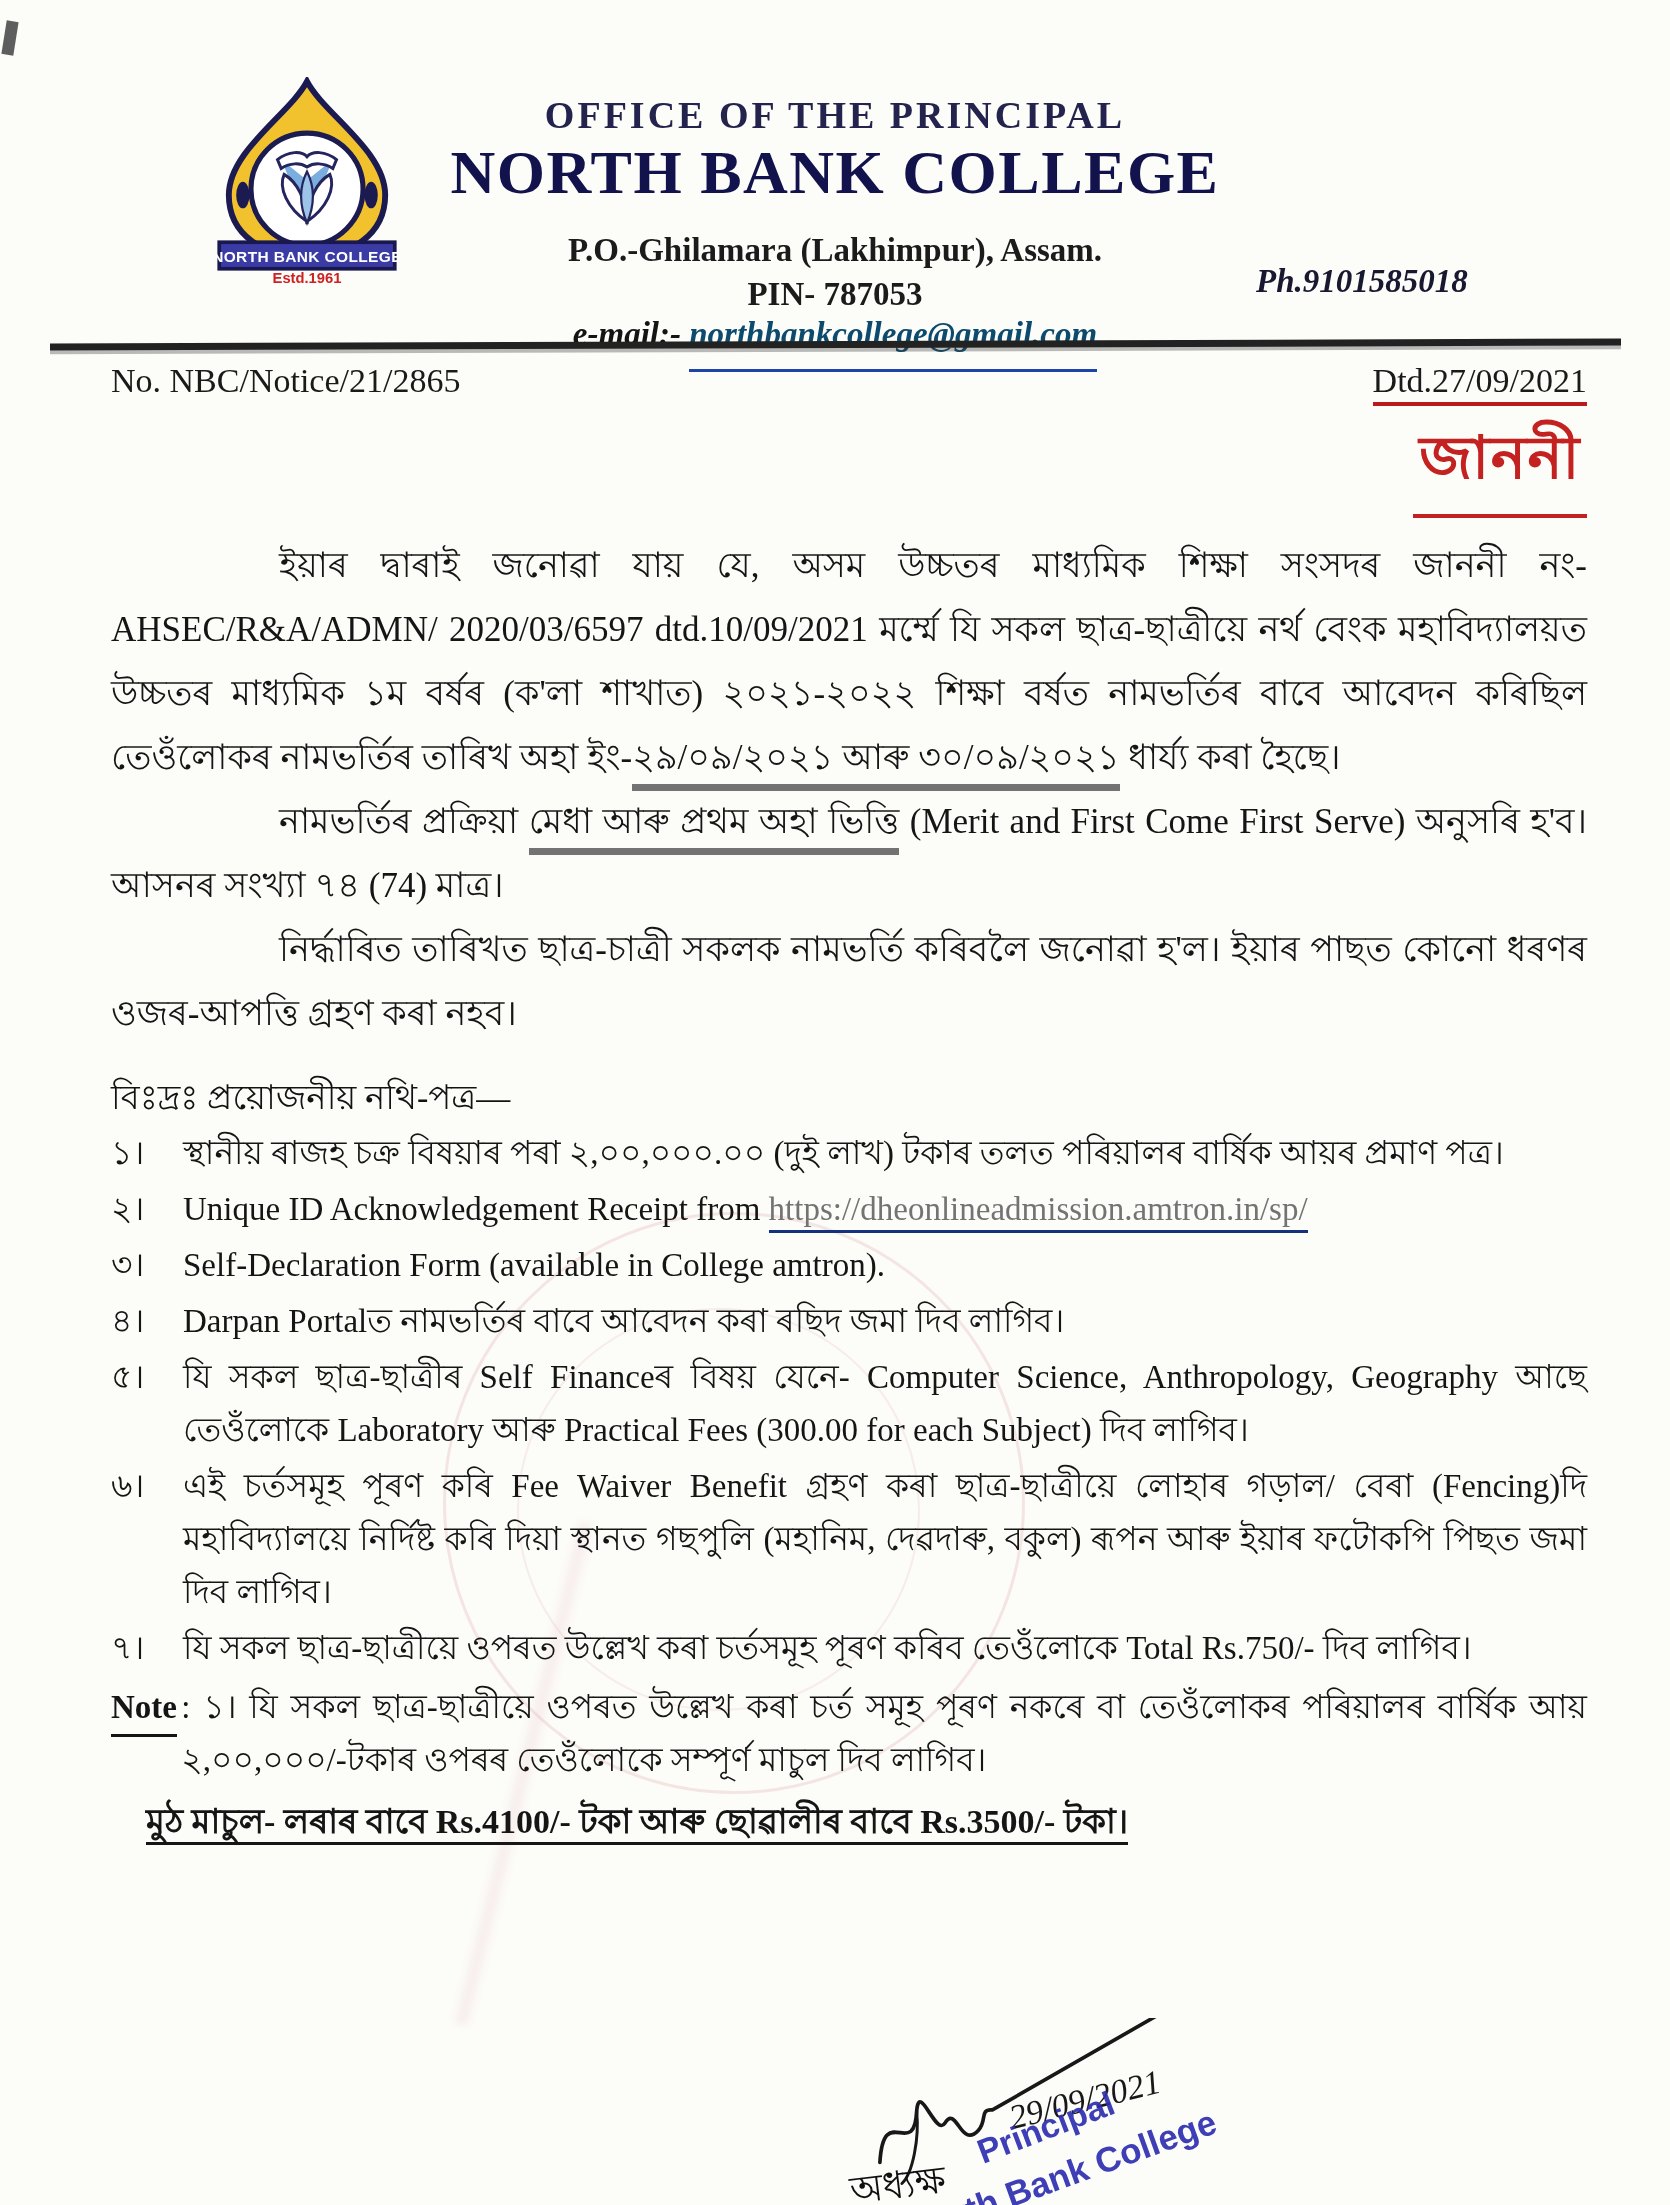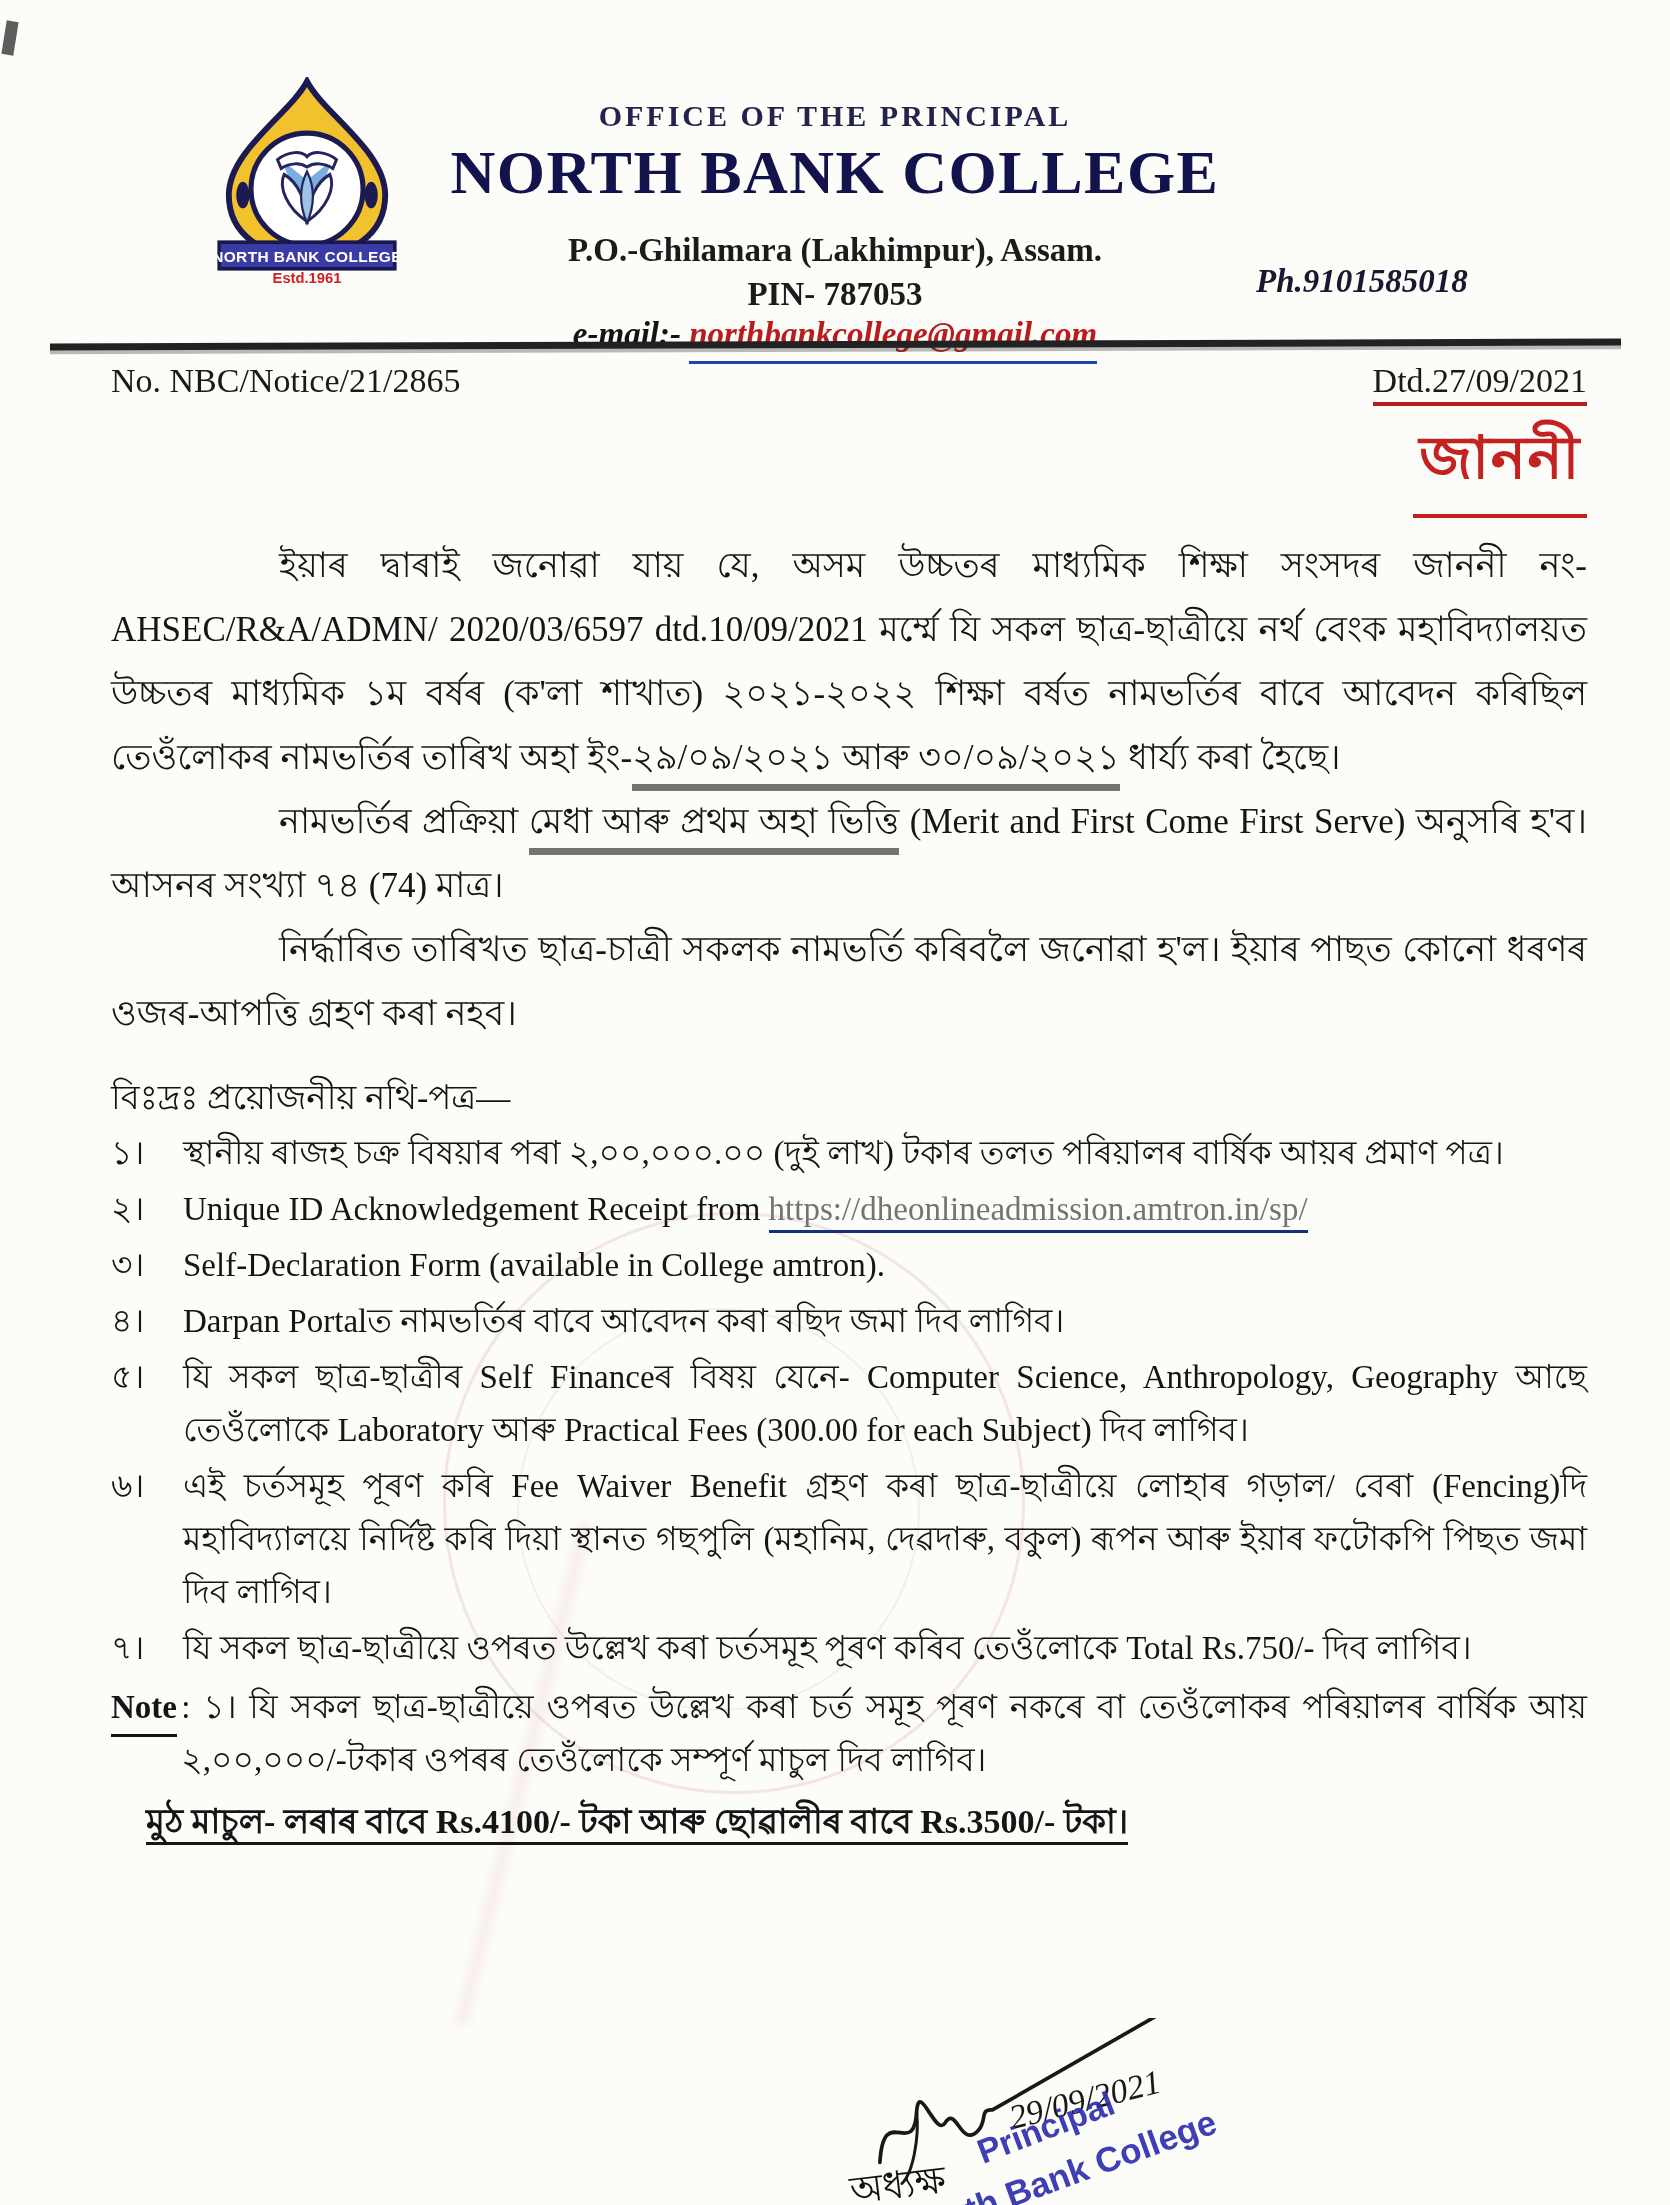--- a/index.html
+++ b/index.html
@@ -1,31 +1,31 @@
 <!DOCTYPE html>
 <html style="font-size:12px"><head>
 <meta charset="utf-8">
 <style>
   html,body{margin:0;padding:0;background:#e8e8e6;}
   .page{
     position:relative;width:1670px;height:2205px;background:#fcfcf9;overflow:hidden;
     font-family:"Liberation Serif",serif;color:#151515;
   }
   
-  .office-line{position:absolute;top:99px;left:0;right:0;text-align:center;
-    font-size:30px;font-weight:bold;letter-spacing:3px;color:#23234e;}
+  .office-line{position:absolute;top:93px;left:0;right:0;text-align:center;
+    font-size:38px;font-weight:bold;letter-spacing:3px;color:#23234e;}
   .college-name{position:absolute;top:137px;left:0;right:0;text-align:center;
     font-size:62px;font-weight:bold;letter-spacing:1.5px;color:#12124c;}
   .address-line{position:absolute;top:232px;left:0;right:0;text-align:center;
     font-size:33px;font-weight:bold;color:#1b1b1b;}
   .pin-line{position:absolute;top:276px;left:0;right:0;text-align:center;
     font-size:33px;font-weight:bold;color:#1b1b1b;}
   .email-row{position:absolute;top:316px;left:0;right:0;text-align:center;
     font-size:33px;font-style:italic;font-weight:bold;color:#141414;}
-  .email-link{color:#b91c1c;border-bottom:3px solid #1d44a8;padding-bottom:9px;}
+  .email-link{color:#0c4a6e;border-bottom:3px solid #1d44a8;padding-bottom:17px;}
   .phone{position:absolute;top:263px;left:1256px;font-size:33px;font-weight:bold;
     font-style:italic;color:#181830;}
   .head-rule{position:absolute;top:341px;left:50px;right:49px;height:6.7px;background:#222;
     transform:rotate(-0.18deg);box-shadow:0 3.7px 0 rgba(60,60,60,.35);}
   
   .logo{position:absolute;left:216px;top:77px;width:182px;height:208px;}
   
   .content{position:absolute;top:362px;left:111px;right:83px;}
   .ref-row{display:flex;justify-content:space-between;align-items:flex-start;
     font-size:34px;color:#1a1a1a;}

